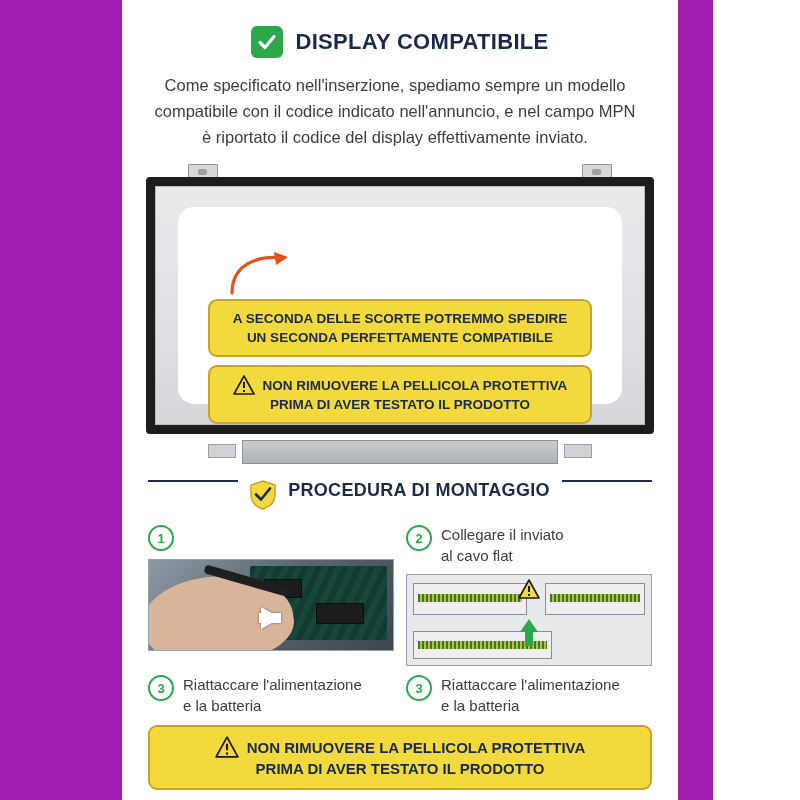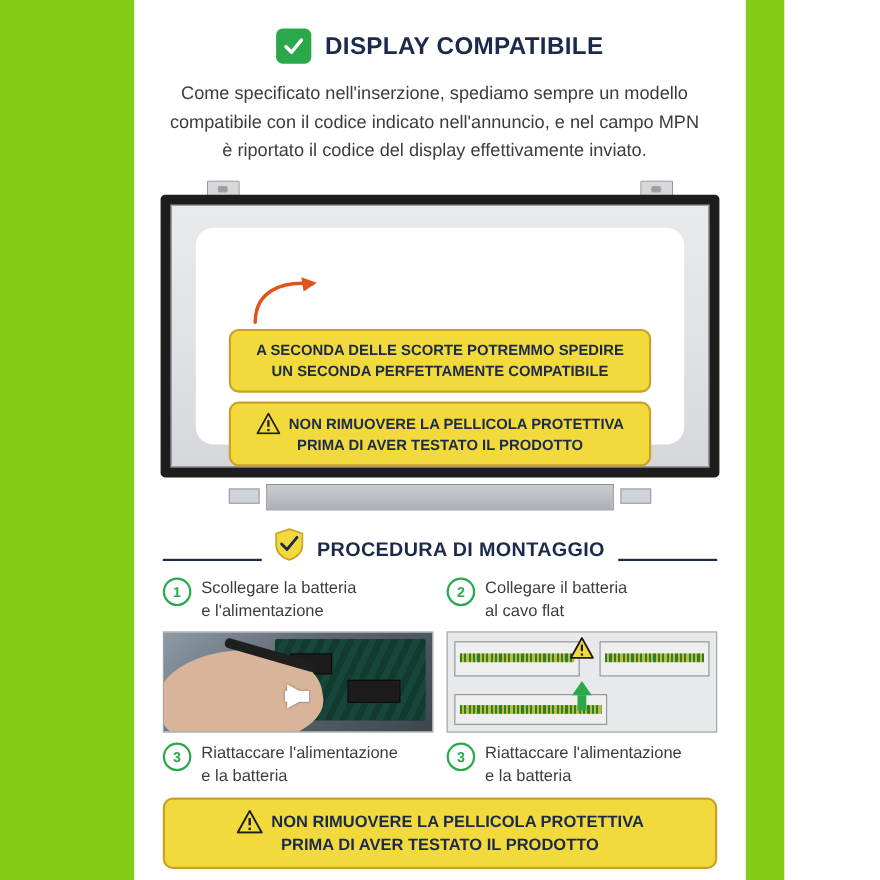--- a/index.html
+++ b/index.html
@@ -10,21 +10,21 @@
   body {
     width: 800px;
     height: 800px;
     font-family: "Liberation Sans", sans-serif;
     overflow: hidden;
   }
   .page {
     position: relative;
     width: 713px;
     height: 800px;
-    background: #84cc16;
+    background: #a21caf;
     box-sizing: border-box;
   }
   .sheet {
     position: absolute;
     left: 122px;
     top: 0px;
     width: 556px;
     height: 800px;
     background: #ffffff;
   }
@@ -170,21 +170,21 @@
     height: 12px;
     background: #cfd2d6;
     border: 1px solid #9aa0a6;
   }
   .foot-tab.l { left: 62px; }
   .foot-tab.r { right: 62px; }
 
   
   .proc-head {
     display: flex;
-    align-items: flex-end;
+    align-items: flex-start;
     gap: 12px;
     margin: 16px 26px 0 26px;
   }
   .proc-line {
     flex: 1;
     height: 2px;
     background: #1b2a4a;
   }
   .proc-title {
     font-size: 18px;
@@ -400,42 +400,38 @@
       </svg>
       <span class="proc-title">PROCEDURA DI MONTAGGIO</span>
       <span class="proc-line"></span>
     </div>
 
     <div class="steps">
 
       <div>
         <div class="step">
           <span class="step-num">1</span>
-          <span class="step-text">
-            <span>Scollegare la batteria</span><br>
-            <span>e l'alimentazione</span>
-          </span>
         </div>
         <div class="photo photo-left">
           <div class="pcb">
             <div class="pcb-chip" style="left:10%;top:18%;width:26%;height:22%;"></div>
             <div class="pcb-chip" style="left:48%;top:50%;width:34%;height:26%;"></div>
             <div class="pcb-chip" style="left:12%;top:62%;width:18%;height:14%;"></div>
           </div>
           <div class="hand"></div>
           <div class="tool"></div>
           <div class="white-arrow"></div>
         </div>
       </div>
 
       <div>
         <div class="step">
           <span class="step-num">2</span>
           <span class="step-text">
-            <span>Collegare il batteria</span><br>
+            <span>Collegare il inviato</span><br>
             <span>al cavo flat</span>
           </span>
         </div>
         <div class="photo photo-right">
           <div class="conn" style="left:6px;top:8px;width:46%;height:30px;">
             <div class="conn-strip" style="left:4px;top:10px;right:4px;height:8px;"></div>
           </div>
           <div class="conn" style="right:6px;top:8px;width:40%;height:30px;">
             <div class="conn-strip" style="left:4px;top:10px;right:4px;height:8px;"></div>
           </div>

